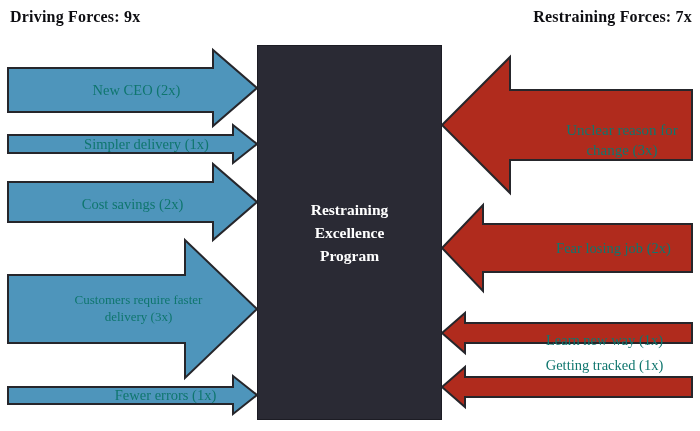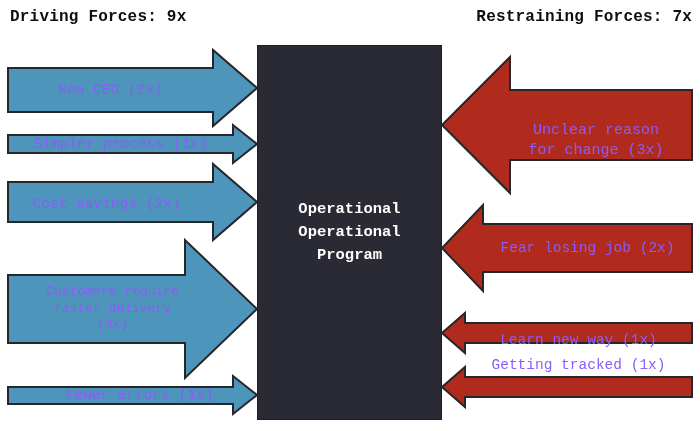--- a/index.html
+++ b/index.html
@@ -1,21 +1,21 @@
 <!DOCTYPE html>
 <html><head>
 <meta charset="utf-8">
 <style>
   html, body { margin: 0; padding: 0; background: #ffffff; }
   .canvas {
     position: relative;
     width: 700px;
     height: 431px;
     background: #ffffff;
-    font-family: Liberation Mono, monospace;
+    font-family: Liberation Serif, serif;
     overflow: hidden;
   }
   .hdr {
     position: absolute;
     top: 8px;
     font-size: 16px;
     font-weight: bold;
     color: #0e0e12;
     letter-spacing: 0.2px;
   }
@@ -50,57 +50,58 @@
     width: 700px; height: 431px;
   }
   svg.arrow-layer polygon { stroke: #26262b; stroke-width: 2; stroke-linejoin: miter; }
 
   .albl {
     position: absolute;
     display: flex;
     align-items: center;
     justify-content: center;
     text-align: center;
-    color: #8b5cf6;
+    color: #0f766e;
     font-size: 14.5px;
     line-height: 1.3;
     pointer-events: none;
+    margin-left: 26px;
   }
   .albl .wrap { display: inline-block; }
   .wrap-150 { max-width: 155px; }
   .wrap-140 { max-width: 140px; }
 </style>
 </head>
 <body>
 
 <div class="canvas">
 
   <div class="hdr hdr-left">Driving Forces: 9x</div>
   <div class="hdr hdr-right">Restraining Forces: 7x</div>
 
   <div class="center-box">
-    <div class="box-label">Operational Operational Program</div>
+    <div class="box-label">Restraining Excellence Program</div>
   </div>
 
   <svg class="arrow-layer" viewBox="0 0 700 431" xmlns="http://www.w3.org/2000/svg">
 
     <polygon points="8,68 213,68 213,50 257,88 213,126 213,112 8,112" fill="#4e95bb"></polygon>
     <polygon points="8,135 233,135 233,125 257,144 233,163 233,153 8,153" fill="#4e95bb"></polygon>
     <polygon points="8,182 213,182 213,164 257,202 213,240 213,222 8,222" fill="#4e95bb"></polygon>
     <polygon points="8,275 185,275 185,240 257,309 185,378 185,343 8,343" fill="#4e95bb"></polygon>
     <polygon points="8,387 233,387 233,376 257,395 233,414 233,404 8,404" fill="#4e95bb"></polygon>
 
     <polygon points="692,90 510,90 510,57 442,125 510,193 510,160 692,160" fill="#b02b1d"></polygon>
     <polygon points="692,224 483,224 483,205 442,248 483,291 483,272 692,272" fill="#b02b1d"></polygon>
     <polygon points="692,323 465,323 465,313 442,333 465,353 465,343 692,343" fill="#b02b1d"></polygon>
     <polygon points="692,377 465,377 465,367 442,387 465,407 465,397 692,397" fill="#b02b1d"></polygon>
   </svg>
 
   <div class="albl" style="left:8px; top:68px; width:205px; height:44px;">New CEO (2x)</div>
-  <div class="albl" style="left:8px; top:132px; width:225px; height:24px;">Simpler process (1x)</div>
+  <div class="albl" style="left:8px; top:132px; width:225px; height:24px;">Simpler delivery (1x)</div>
   <div class="albl" style="left:4px; top:182px; width:205px; height:44px;">Cost savings (2x)</div>
   <div class="albl" style="left:10px; top:275px; width:205px; height:68px; font-size:13px;">
     <span class="wrap wrap-150">Customers require faster delivery (3x)</span>
   </div>
   <div class="albl" style="left:8px; top:384px; width:225px; height:22px;padding-left:19px;">Fewer errors (1x)</div>
 
   <div class="albl" style="left:500px; top:90px; width:192px; height:70px; font-size:15px;align-items:flex-end;">
     <span class="wrap wrap-140">Unclear reason for change (3x)</span>
   </div>
   <div class="albl" style="left:483px; top:224px; width:209px; height:48px;">Fear losing job (2x)</div>

